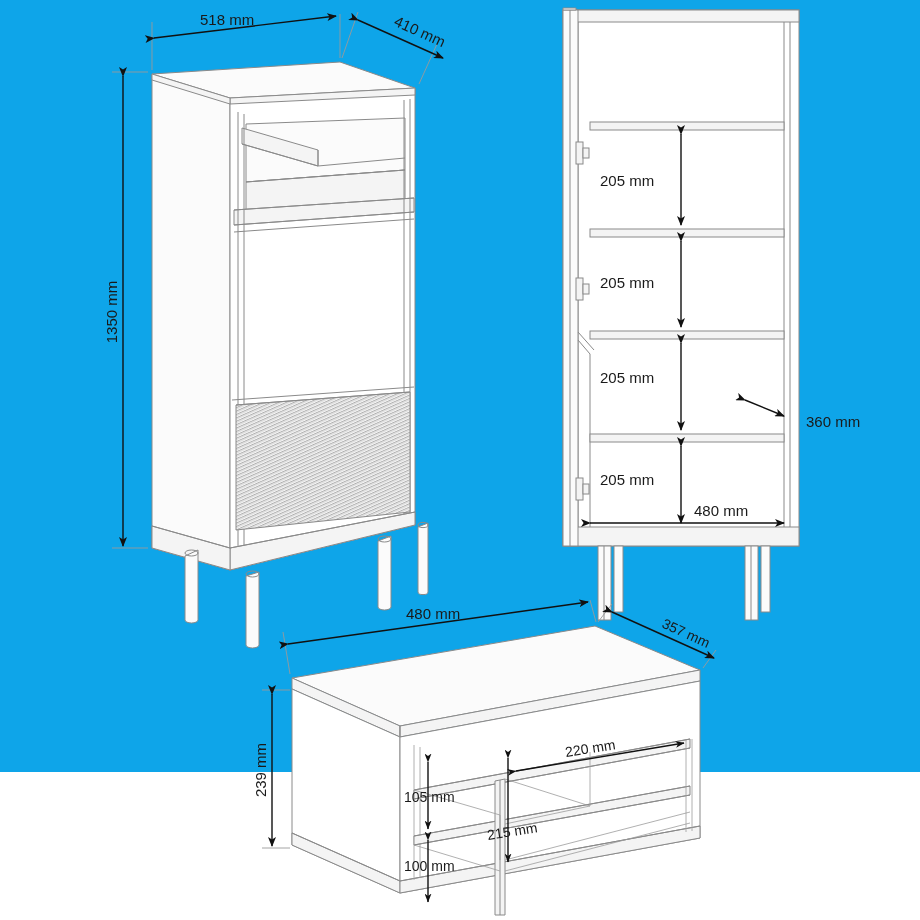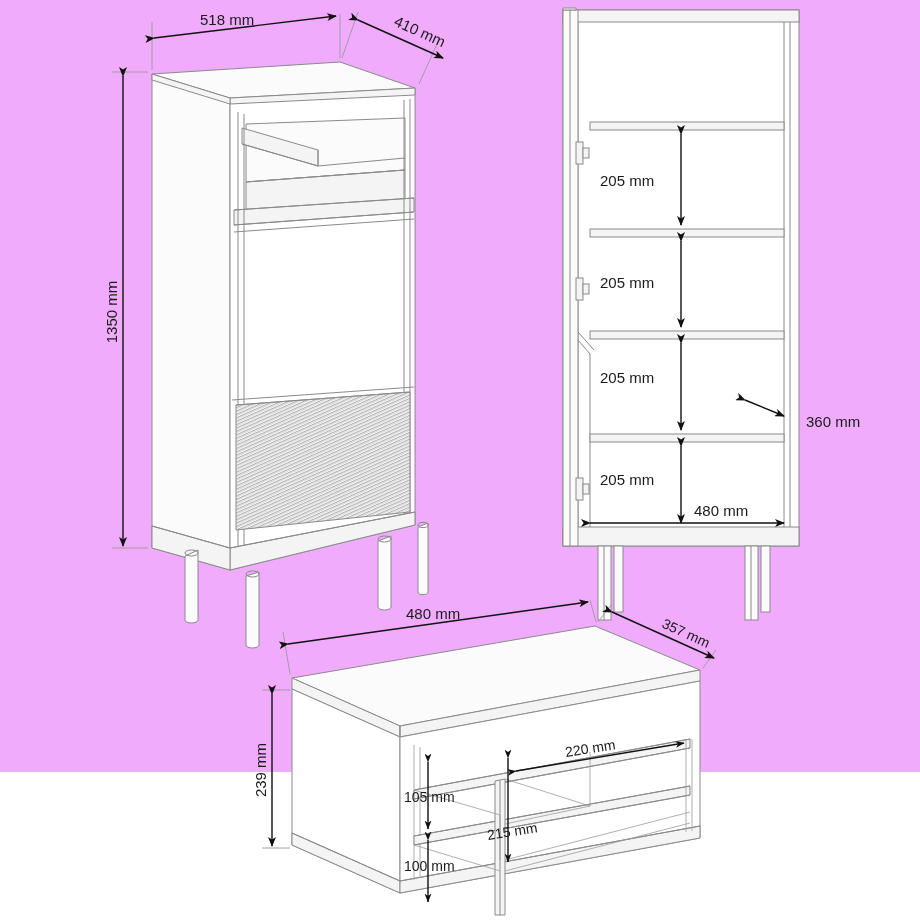--- a/index.html
+++ b/index.html
@@ -1,17 +1,17 @@
 <!DOCTYPE html>
 <html><head>
 <meta charset="utf-8">
 <style>
   html,body{margin:0;padding:0;background:#fff;}
   body{width:920px;height:920px;overflow:hidden;font-family:"Liberation Sans",sans-serif;}
-  #stage{position:relative;width:920px;height:772px;background:#f0abfc;}
+  #stage{position:relative;width:920px;height:772px;background:#0ea5e9;}
   svg{display:block;}
   .dimtext{font-family:"Liberation Sans",sans-serif;font-size:15px;fill:#1a1a1a;font-weight:400;}
   .dimtext-sm{font-family:"Liberation Sans",sans-serif;font-size:14px;fill:#1a1a1a;}
   .ln{fill:none;stroke:#8a8a8a;stroke-width:1;}
   .face{fill:#ffffff;stroke:#8a8a8a;stroke-width:1;}
   .face-lt{fill:#fbfbfb;stroke:#8a8a8a;stroke-width:1;}
   .face-sh{fill:#f4f4f4;stroke:#8a8a8a;stroke-width:1;}
   .dim{fill:none;stroke:#111111;stroke-width:1.4;}
   .ext{fill:none;stroke:#9a9a9a;stroke-width:0.9;}
   .thin{fill:none;stroke:#9c9c9c;stroke-width:0.8;}

